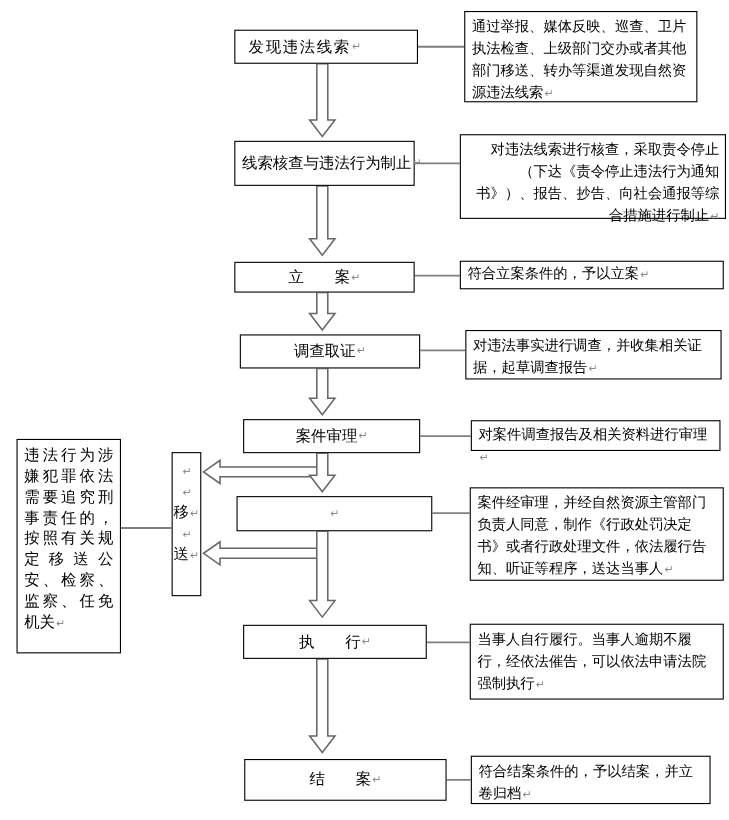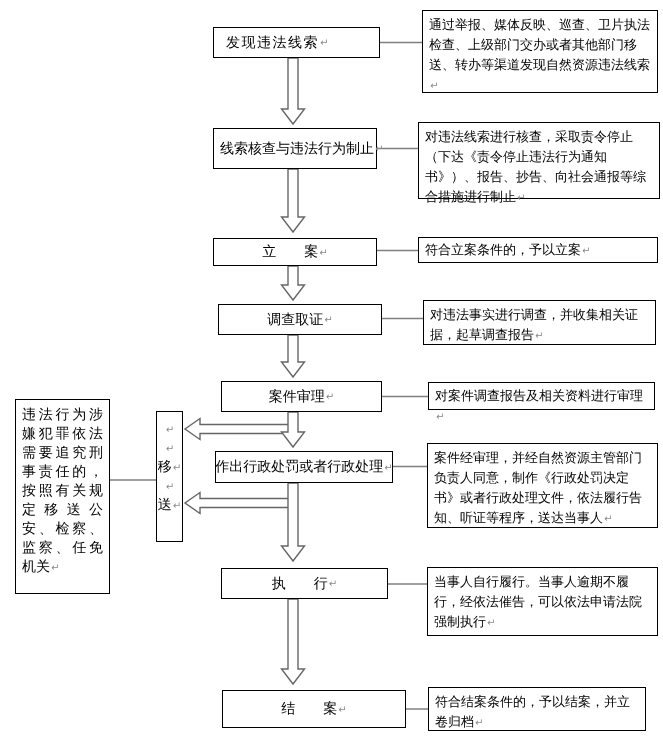--- a/index.html
+++ b/index.html
@@ -81,36 +81,35 @@
   </div>
   <div class="fbox" style="left:218px;top:304px;width:164px;height:31px;">
     <span class="lbl">调查取证</span>
       <span class="crlf">↵</span>
   </div>
   <div class="fbox" style="left:221px;top:381px;width:161px;height:31px;">
     <span class="lbl">案件审理</span>
       <span class="crlf">↵</span>
   </div>
   <div class="fbox" style="left:215px;top:451px;width:178px;height:32px;">
-    <span class="lbl">作出行政处罚或者行政处理</span>
       <span class="crlf">↵</span>
   </div>
   <div class="fbox" style="left:221px;top:568px;width:167px;height:31px;">
     <span class="lbl">执　　行</span>
       <span class="crlf">↵</span>
   </div>
   <div class="fbox" style="left:222px;top:690px;width:184px;height:38px;">
     <span class="lbl">结　　案</span>
       <span class="crlf">↵</span>
   </div>
 
-  <div class="nbox" style="left:422px;top:10px;width:236px;height:83px;">
+  <div class="nbox" style="left:422px;top:10px;width:212px;height:83px;">
     <span>通过举报、媒体反映、巡查、卫片执法检查、上级部门交办或者其他部门移送、转办等渠道发现自然资源违法线索</span><span class="crlf">↵</span>
   </div>
-  <div class="nbox" style="left:418px;top:122px;width:242px;height:77px;">
+  <div class="nbox" style="left:418px;top:122px;width:242px;height:77px;text-align:right;">
     <span>对违法线索进行核查，采取责令停止（下达《责令停止违法行为通知书》）、报告、抄告、向社会通报等综合措施进行制止</span><span class="crlf">↵</span>
   </div>
   <div class="nbox" style="left:418px;top:237px;width:240px;height:26px;padding-top:2px;">
     <span>符合立案条件的，予以立案</span><span class="crlf">↵</span>
   </div>
   <div class="nbox" style="left:423px;top:300px;width:233px;height:45px;">
     <span>对违法事实进行调查，并收集相关证据，起草调查报告</span><span class="crlf">↵</span>
   </div>
   <div class="nbox" style="left:428px;top:382px;width:227px;height:28px;padding-top:3px;">
     <span>对案件调查报告及相关资料进行审理</span><span class="crlf">↵</span>

